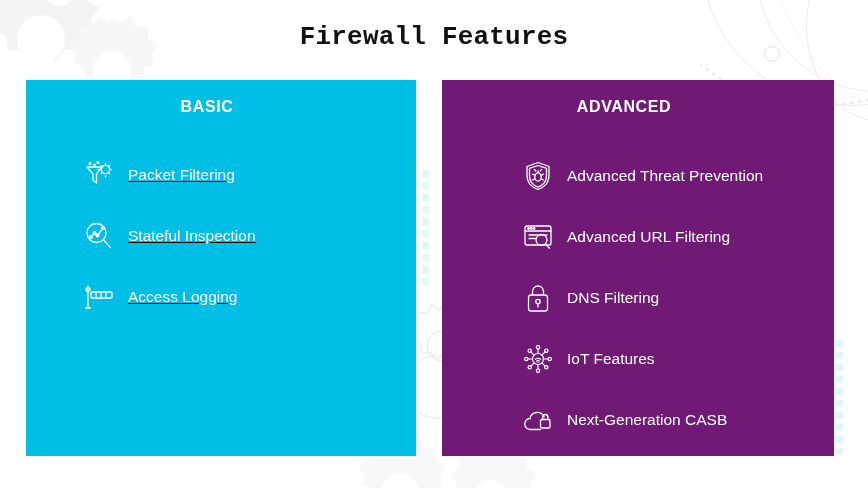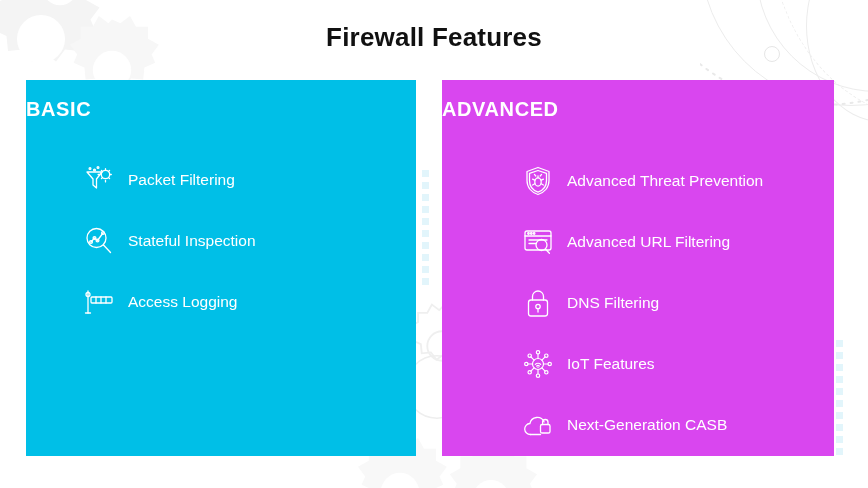--- a/index.html
+++ b/index.html
@@ -64,44 +64,45 @@
   .page-title {
     position: absolute;
     top: 22px;
     left: 0;
     width: 868px;
     text-align: center;
     font-size: 26px;
     font-weight: bold;
     color: #111111;
     letter-spacing: 0.2px;
+    font-family: Liberation Mono, monospace;
   }
 
   
   .panel {
     position: absolute;
     top: 80px;
     height: 376px;
     box-sizing: border-box;
     padding-top: 18px;
   }
   .panel-basic {
     left: 26px;
     width: 390px;
     background: #00bfe7;
   }
   .panel-advanced {
     left: 442px;
     width: 392px;
-    background: #d946ef;
+    background: #701a75;
   }
   .panel-heading {
-    text-align: left;
+    text-align: center;
     padding-right: 28px;
-    font-size: 20px;
+    font-size: 16px;
     font-weight: bold;
     color: #ffffff;
     letter-spacing: 0.6px;
   }
   .feature-list {
     margin: 0;
     padding: 0;
     list-style: none;
     position: relative;
   }
@@ -126,21 +127,21 @@
     width: 32px;
     height: 32px;
     display: block;
   }
   .feature-label {
     margin-left: 12px;
     font-size: 15.5px;
     color: #ffffff;
     white-space: nowrap;
   }
-  .basic-start { margin-top: 28px; }
+  .basic-start { margin-top: 28px; text-decoration: underline; }
   .adv-start { margin-top: 29px; }
 </style>
 </head>
 <body>
 
 <div class="stage">
 
   <div class="decor-layer">
 
     <svg class="gear" style="left:-34px; top:-36px;" width="150" height="150" viewBox="0 0 100 100">

